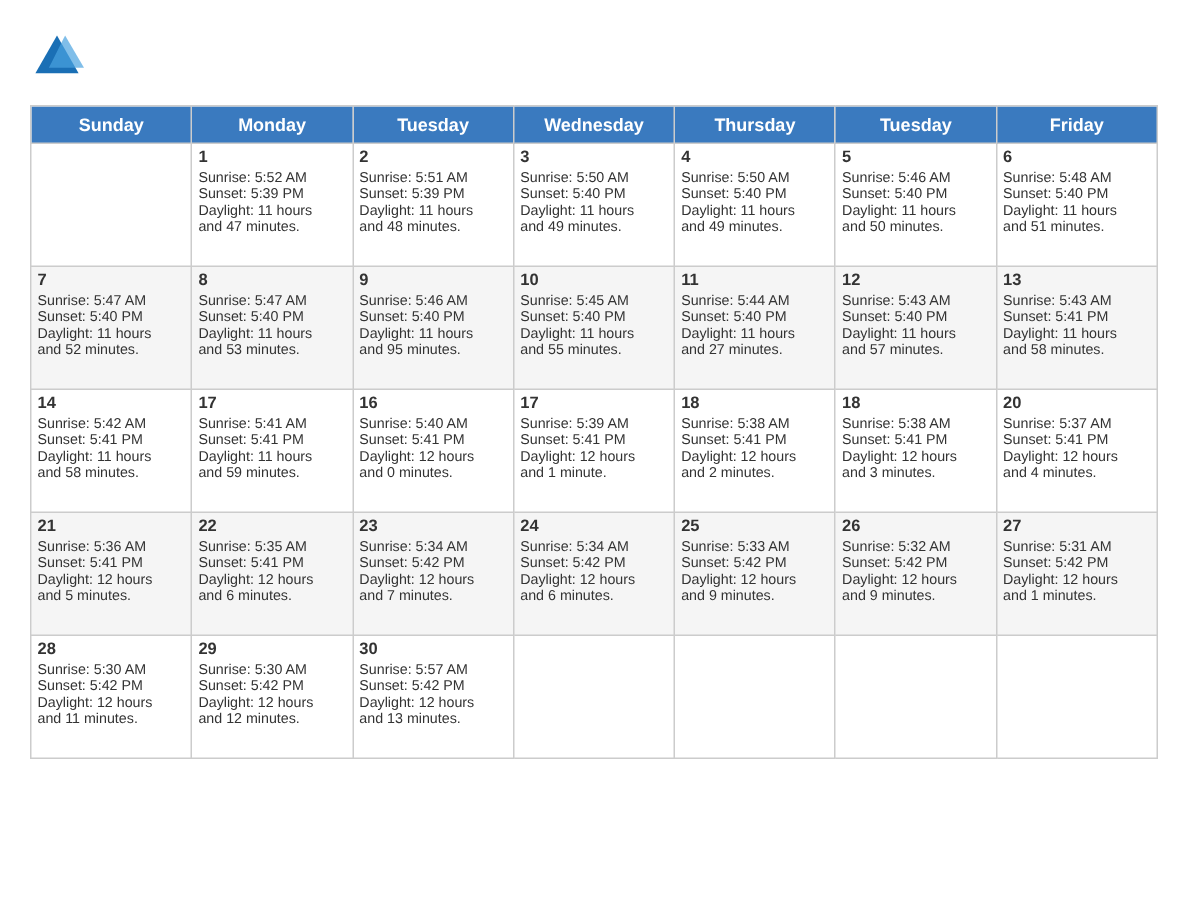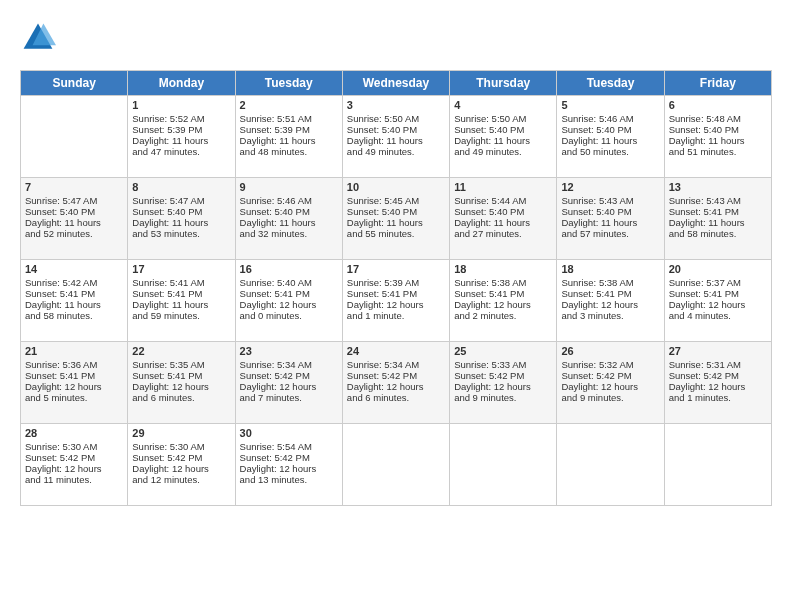--- a/index.html
+++ b/index.html
@@ -187,21 +187,21 @@
             <div>Sunrise: 5:47 AM</div>
             <div>Sunset: 5:40 PM</div>
             <div>Daylight: 11 hours</div>
             <div>and 53 minutes.</div>
           </td>
           <td class="row-shade">
             <span class="day-num">9</span>
             <div>Sunrise: 5:46 AM</div>
             <div>Sunset: 5:40 PM</div>
             <div>Daylight: 11 hours</div>
-            <div>and 32 minutes.</div>
+            <div>and 95 minutes.</div>
           </td>
           <td class="row-shade">
             <span class="day-num">10</span>
             <div>Sunrise: 5:45 AM</div>
             <div>Sunset: 5:40 PM</div>
             <div>Daylight: 11 hours</div>
             <div>and 55 minutes.</div>
           </td>
           <td class="row-shade">
             <span class="day-num">11</span>
@@ -337,21 +337,21 @@
           </td>
           <td class="row-white">
             <span class="day-num">29</span>
             <div>Sunrise: 5:30 AM</div>
             <div>Sunset: 5:42 PM</div>
             <div>Daylight: 12 hours</div>
             <div>and 12 minutes.</div>
           </td>
           <td class="row-white">
             <span class="day-num">30</span>
-            <div>Sunrise: 5:54 AM</div>
+            <div>Sunrise: 5:57 AM</div>
             <div>Sunset: 5:42 PM</div>
             <div>Daylight: 12 hours</div>
             <div>and 13 minutes.</div>
           </td>
           <td class="row-white"></td>
           <td class="row-white"></td>
           <td class="row-white"></td>
           <td class="row-white"></td>
         </tr>
       </tbody>

